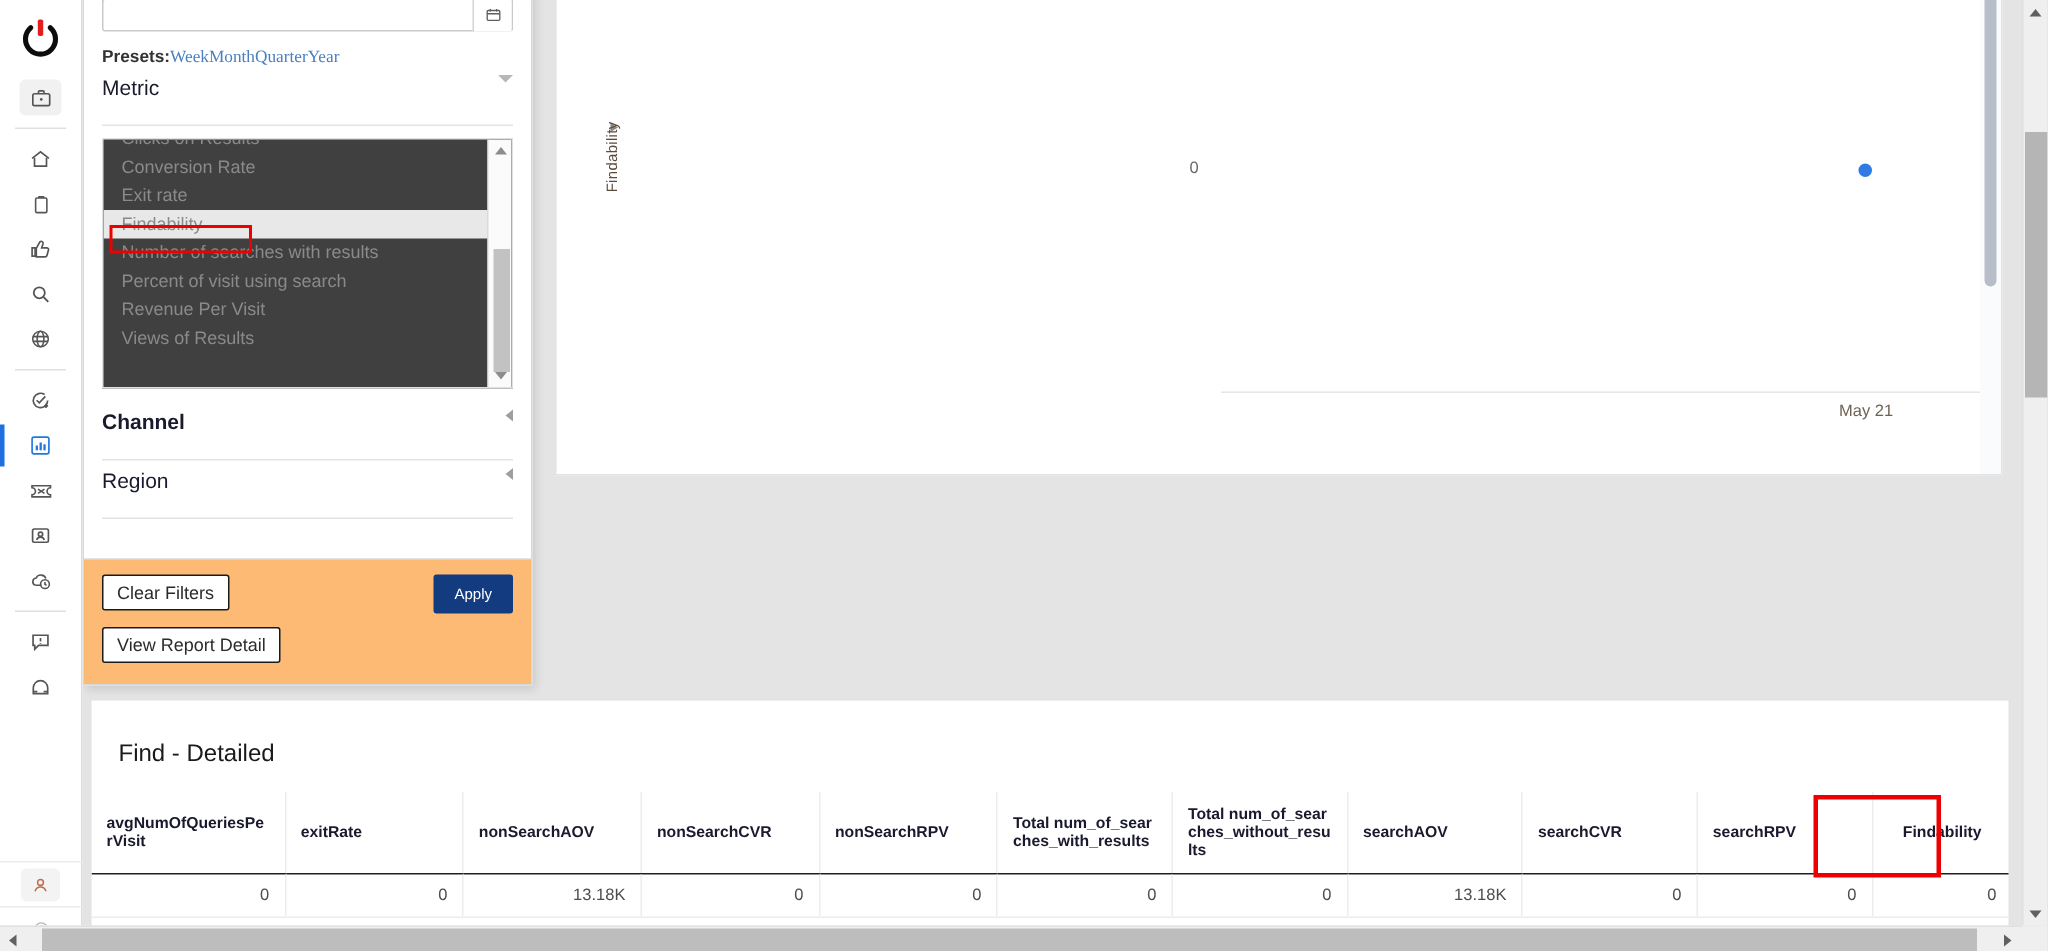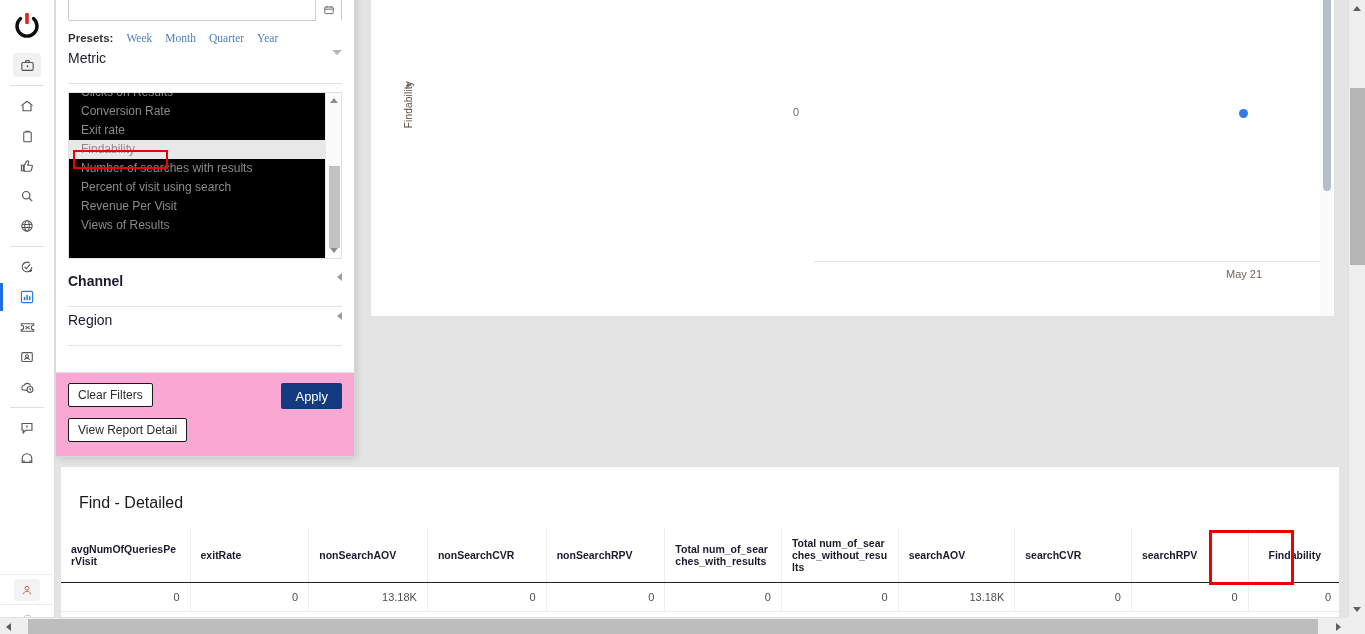--- a/index.html
+++ b/index.html
@@ -85,21 +85,21 @@
   }
   .date-box .cal-btn {
     position: absolute; right: 0; top: -1px;
     width: 26px; height: 22px;
     border-left: 1px solid #d4d4d4;
     display: flex; align-items: center; justify-content: center;
     color: #5e5e5e; background: #fff;
   }
 
   .presets {
-    display: flex; align-items: center; gap: 13px;
+    display: flex; align-items: center; 
     margin-top: 11px; margin-bottom: 6px;
   }
   .presets-label { font-size: 11.5px; font-weight: bold; color: #333; }
   .preset-link { font-size: 11.5px; color: #4a7fc1; cursor: pointer; font-family: Liberation Serif, serif; }
 
   .sec-header {
     display: flex; justify-content: space-between;
     height: 34px;
     border-bottom: 1px solid #e3e3e3;
     margin-bottom: 0;
@@ -116,21 +116,21 @@
     border-top: 4.5px solid transparent;
     border-bottom: 4.5px solid transparent;
     border-right: 5px solid #9e9e9e;
   }
 
   .metric-list {
     position: relative;
     margin-top: 8px;
     height: 167px;
     border: 1px solid #e0e0e0;
-    background: #000000;
+    background: #404040;
     overflow: hidden;
   }
   .ml-inner { position: absolute; left: 0; top: -10px; right: 16px; }
   .ml-item {
     font-size: 12px; color: #8a8a8a;
     padding: 3px 0 3px 12px;
     line-height: 13px;
     white-space: nowrap;
   }
   .ml-item.selected { background: #e8e8e8; color: #8a8a8a; }
@@ -162,42 +162,42 @@
     border-top: 5px solid #8d8d8d;
   }
   .ml-thumb {
     position: absolute; left: 3px; top: 73px;
     width: 11px; height: 82px; background: #c2c2c2;
   }
   .ml-arrow.bottom { position: absolute; bottom: 0; left: 0; right: 0; }
 
   .fp-footer {
     border-top: 1px solid #e3e3e3;
-    background: #f9a8d4;
+    background: #fdba74;
     padding: 10px 12px 10px 12px;
     position: relative;
     height: 84px;
     text-decoration: underline;
   }
   .btn-outline {
     display: inline-flex; align-items: center; justify-content: center;
     height: 24px; padding: 0 9px;
     background: #ffffff;
     border: 1px solid #1a1a1a;
     border-radius: 2px;
     font-size: 12px; color: #2b2b2b;
     cursor: pointer;
   }
   .btn-primary {
     position: absolute; right: 12px; top: 10px;
     display: inline-flex; align-items: center; justify-content: center;
     height: 26px; padding: 0 14px;
     background: #123b80;
     color: #ffffff;
-    font-size: 13px;
+    font-size: 10px;
     border: none; border-radius: 2px;
     cursor: pointer;
   }
   .btn-row2 { margin-top: 11px; }
 
   
   .chart-card {
     position: absolute; left: 370px; top: -8px;
     width: 965px; height: 325px;
     background: #ffffff;

